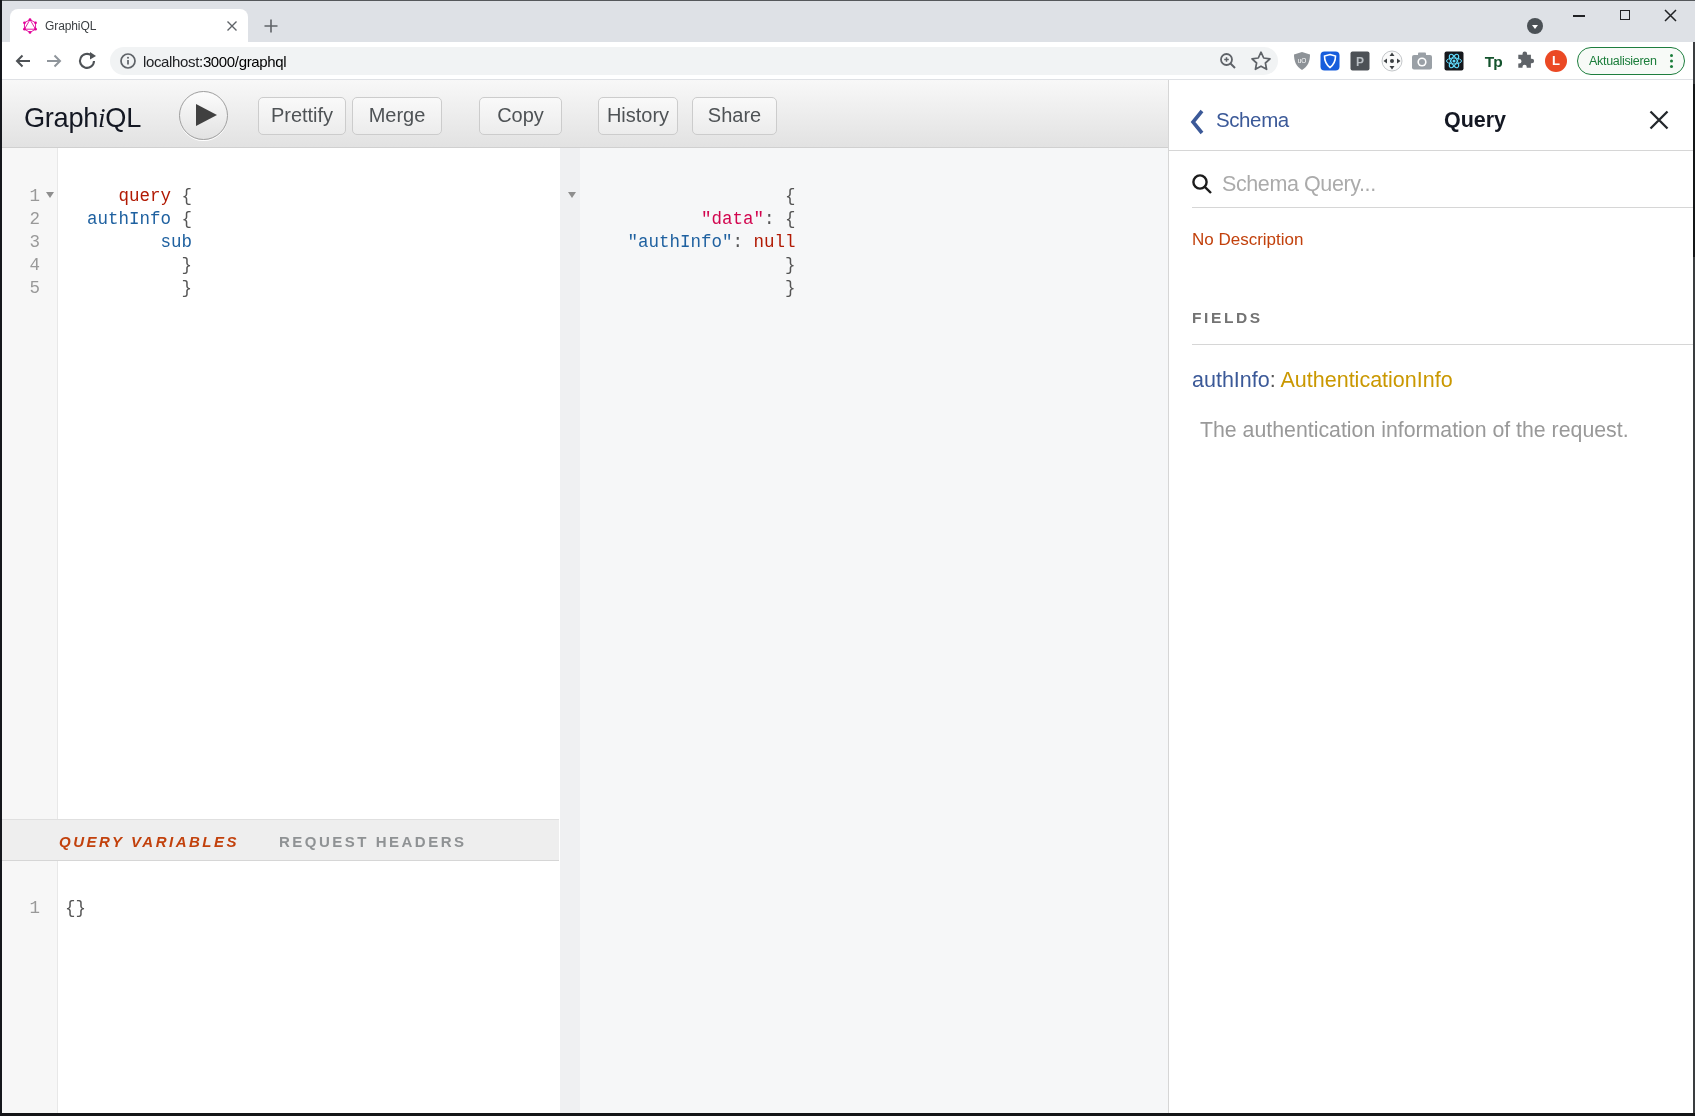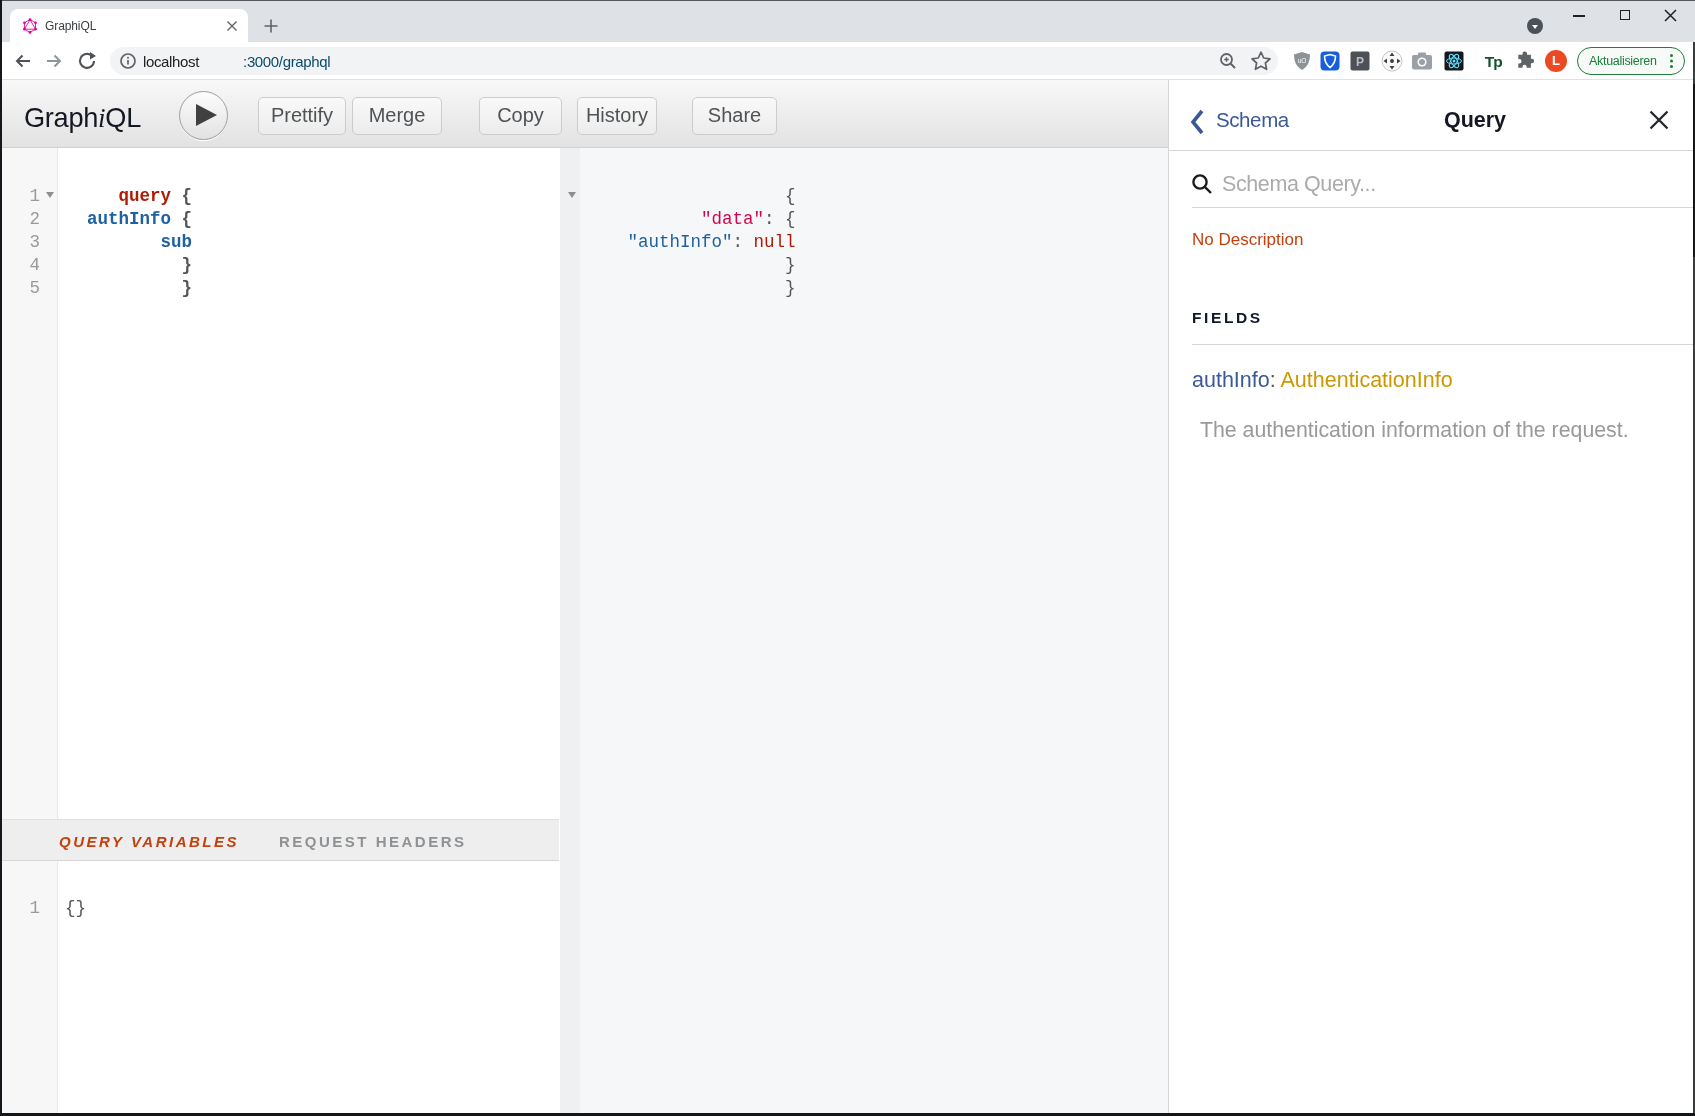--- a/index.html
+++ b/index.html
@@ -8,36 +8,36 @@
   .abs { position:absolute;text-align:right; }
   
   #tabstrip { left:0; top:0; width:1695px; height:42px; background:#dee1e6; border-top:1px solid #55585b; }
   #winleft { left:0; top:0; width:1.5px; height:1113px; background:#15171c; }
   #bottomstrip { left:0; top:1113px; width:1695px; height:3px; background:#141517; }
   #tab { left:10px; top:9px; width:238px; height:33px; background:#fff; border-radius:8px 8px 0 0; }
   #tabtitle { left:45px; top:19px; font-size:12px; color:#3c4043; letter-spacing:-0.1px; }
   #toolbar { left:0; top:42px; width:1695px; height:38px; background:#fff; border-bottom:1px solid #dfe1e5; }
   #omnibox { left:110px; top:47px; width:1168px; height:28px; border-radius:14px; background:#f1f3f4; }
   #urltext { left:143px; top:53px; font-size:15px; letter-spacing:-0.35px; color:#202124; }
-  #urltext .dim { color:#0c4a6e;padding-left:44px; }
+  #urltext .dim { color:#000000; }
   #aktu { left:1577px; top:47px; width:108px; height:28px; border-radius:14px; border:1px solid #1e7e3e; background:#f7faf7; }
   #aktutext { left:1589px; top:54px; font-size:12.5px; letter-spacing:-0.3px; color:#1a7d3a; }
   .icon { position:absolute; }
   
   #topbar { left:0; top:80px; width:1168px; height:68px; background:linear-gradient(#f8f8f8,#e2e2e2); border-bottom:1px solid #d0d0d0; }
   #logo { left:24px; top:84px; height:67px; line-height:67px; font-size:27.2px; letter-spacing:-0.3px; color:#141823; }
   #logo em { font-family:"Liberation Serif",serif; font-style:italic; font-size:27.2px; }
   #playbtn { left:179px; top:91px; width:49px; height:49px; border-radius:50%; background:linear-gradient(#fcfcfc,#e2e2e2); border:1.5px solid #9e9e9e; box-shadow:0 1px 0 #fff; }
   #playtri { left:196px; top:104px; width:0; height:0; border-top:11.5px solid transparent; border-bottom:11.5px solid transparent; border-left:21px solid #404040; }
   .tbtn { position:absolute; top:97px; height:38px; background:linear-gradient(#f9f9f9,#ececec); border:1px solid #cccccc; border-radius:5px; color:#4f5356; font-size:20px; text-align:center; line-height:35px; }
   
   #querypane { left:0; top:148px; width:559px; height:671px; background:#fff; }
   #qgutter { left:0; top:148px; width:58px; height:671px; background:#f7f7f7; border-right:1px solid #e8e8e8; }
   .mono { font-family:"Liberation Mono",monospace; font-size:17.5px; line-height:23px; white-space:pre; }
-  #qcode { left:66px; top:184.5px;font-weight:bold; }
+  #qcode { left:66px; top:184.5px; }
   #qnums { left:0; top:184.5px; width:40px; text-align:right; color:#999; }
   .foldarrow { position:absolute; width:0; height:0; border-left:4px solid transparent; border-right:4px solid transparent; border-top:6px solid #8e8e8e; }
   #divider { left:560px; top:148px; width:21px; height:965px; background:#eff0f2; border-right:1px solid #e2e4e6; }
   #result { left:580px; top:148px; width:588px; height:965px; background:#f6f7f8; }
   #rcode { left:585.5px; top:184.5px; }
   
   #vartitle { left:0; top:819px; width:559px; height:42px; background:#eee; border-top:1px solid #e0e0e0; border-bottom:1px solid #d6d6d6; }
   .vtab { position:absolute; top:833px; font-size:15px; font-weight:bold; letter-spacing:2.5px; }
   #varpane { left:0; top:861px; width:559px; height:252px; background:#fff; }
   #vgutter { left:0; top:861px; width:58px; height:252px; background:#f7f7f7; border-right:1px solid #e8e8e8; }
@@ -46,21 +46,21 @@
   
   .kw { color:#B11A04; } .prop { color:#1F61A0; } .pun { color:#555; } .def { color:#D2054E; }
   
   #docex { left:1168px; top:80px; width:527px; height:1033px; background:#fff; border-left:1px solid #d6d6d6; }
   #dochead { left:1169px; top:80px; width:526px; height:71px; border-bottom:1px solid #d6d6d6; }
   #schema { left:1216px; top:108px; font-size:20.5px; letter-spacing:-0.4px; color:#3B5998; }
   #doctitle { left:1475px; top:108px; transform:translateX(-50%); font-size:21.5px; font-weight:bold; color:#141823; }
   #searchph { left:1222px; top:172px; font-size:21.5px; letter-spacing:-0.4px; color:#ababab; }
   #searchline { left:1192px; top:207px; width:503px; height:1px; background:#d6d6d6; }
   #nodesc { left:1192px; top:230px; font-size:17px; color:#c2410c; }
-  #fields { left:1192px; top:309px; font-size:15.5px; font-weight:bold; letter-spacing:2.6px; color:#0f172a; }
+  #fields { left:1192px; top:309px; font-size:15.5px; font-weight:bold; letter-spacing:2.6px; color:#737373; }
   #fieldline { left:1192px; top:344px; width:503px; height:1px; background:#d6d6d6; }
   #fieldrow { left:1192px; top:368px; font-size:21.5px; }
   #fielddesc { left:1200px; top:418px; font-size:21.3px; color:#999; }
 </style>
 </head>
 <body>
 <div id="root">
 
   <div class="abs" id="tabstrip"></div>
   <div class="abs" id="tab"></div>
@@ -159,21 +159,21 @@
   <div class="abs" id="aktutext">Aktualisieren</div>
   <div class="abs" style="left:1670px;top:54px;width:3px;height:3px;border-radius:50%;background:#1a7d3a;box-shadow:0 5.5px 0 #1a7d3a,0 11px 0 #1a7d3a"></div>
 
   <div class="abs" id="topbar"></div>
   <div class="abs" id="logo">Graph<em>i</em>QL</div>
   <div class="abs" id="playbtn"></div>
   <div class="abs" id="playtri"></div>
   <div class="abs tbtn" style="left:258px;width:88px;">Prettify</div>
   <div class="abs tbtn" style="left:352px;width:90px;">Merge</div>
   <div class="abs tbtn" style="left:479px;width:83px;">Copy</div>
-  <div class="abs tbtn" style="left:577px;width:80px;">History</div>
+  <div class="abs tbtn" style="left:598px;width:80px;">History</div>
   <div class="abs tbtn" style="left:692px;width:85px;">Share</div>
 
   <div class="abs" id="querypane"></div>
   <div class="abs" id="qgutter"></div>
   <div class="abs mono" id="qnums">1
 2
 3
 4
 5</div>
   <div class="abs foldarrow" style="left:46px;top:191.5px;"></div>

